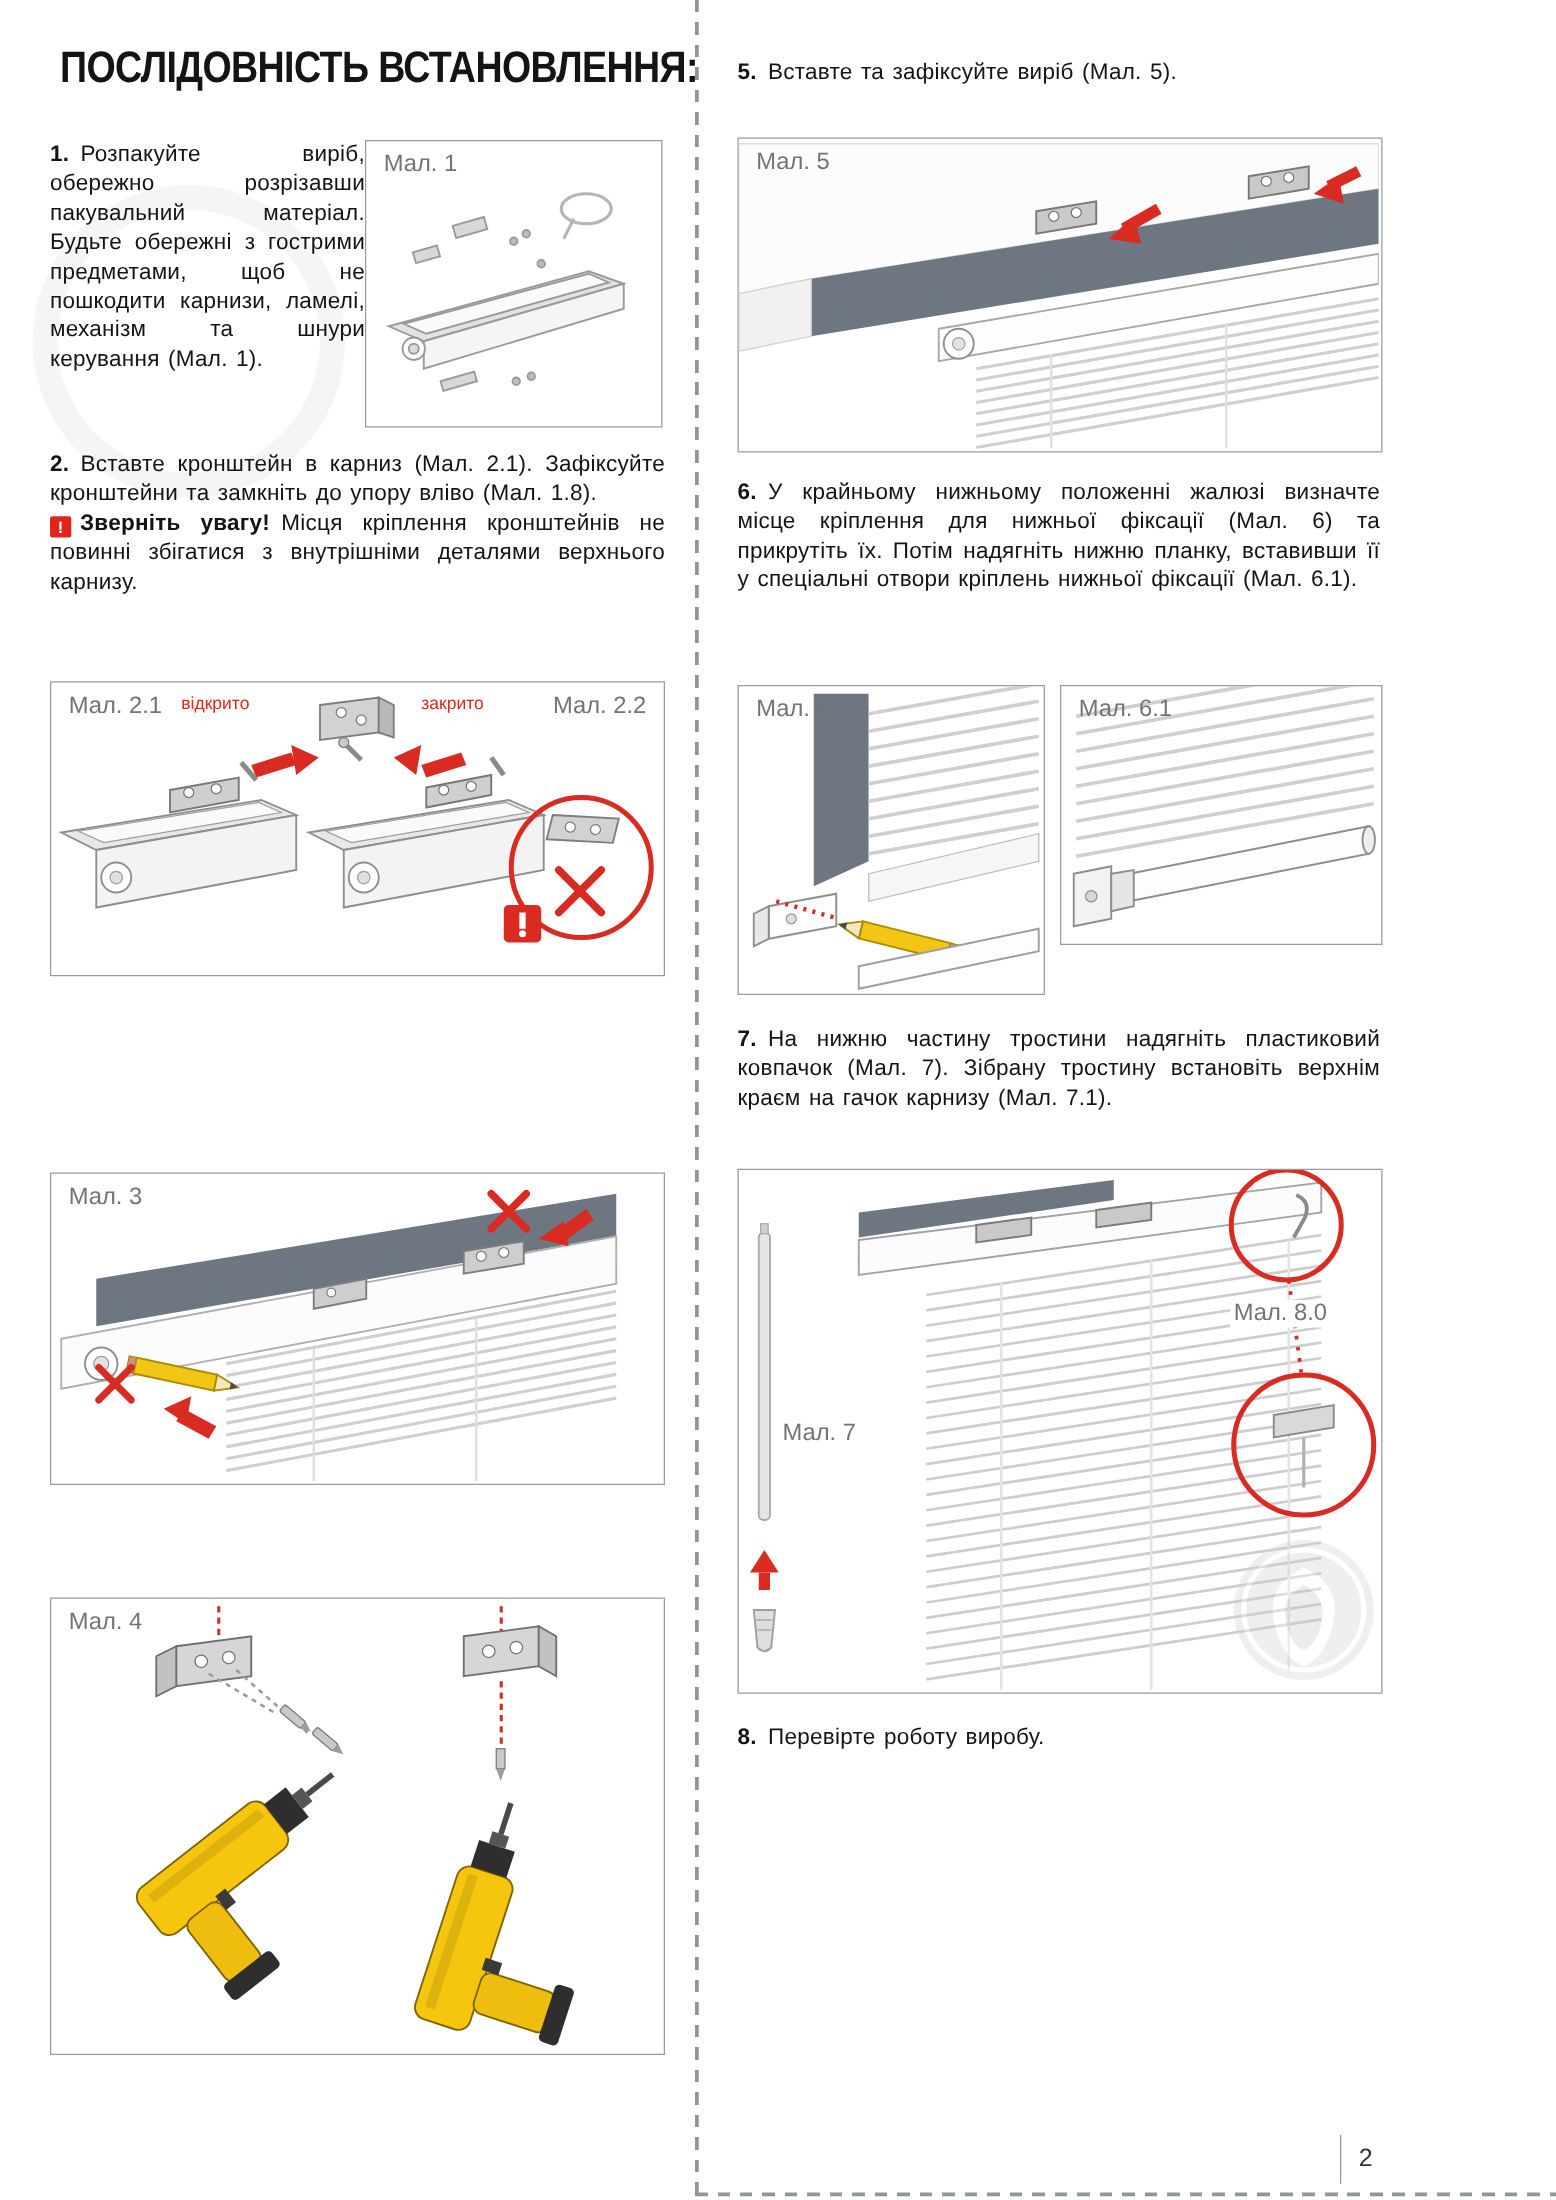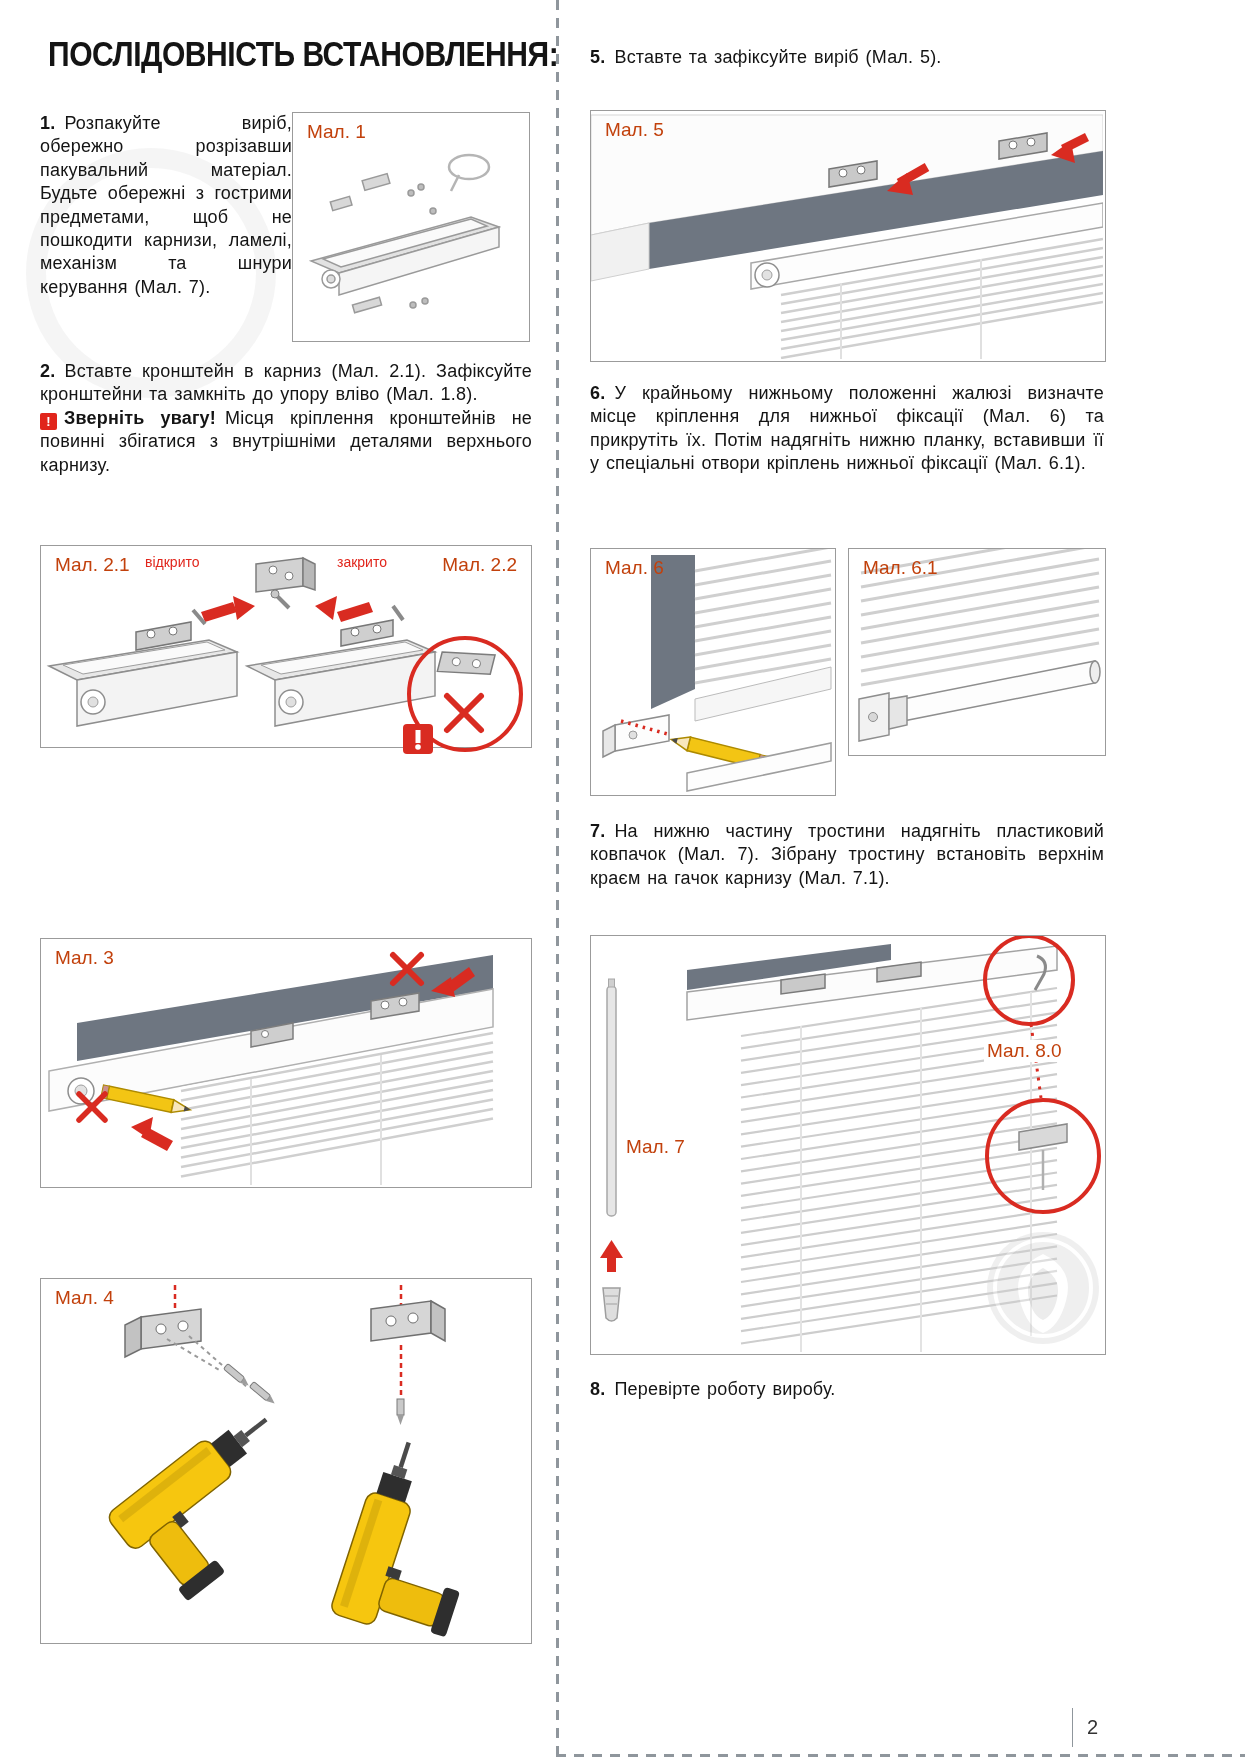--- a/index.html
+++ b/index.html
@@ -14,40 +14,40 @@
           letter-spacing:-0.5px; transform:scale(0.97,1.14); transform-origin:left top; }
   .para { position:absolute; font-size:18px; line-height:1.3; text-align:justify;
           letter-spacing:0.2px; word-spacing:1.5px; }
   .para b { margin-right:9px; }
   .warn-icon { display:inline-block; width:17px; height:17px; background:#e1251b; color:#fff;
           font-weight:bold; font-size:13px; line-height:17px; text-align:center; border-radius:2px;
           margin-right:7px; vertical-align:-2px; }
   .warn-title { margin-right:6px; }
   .figure { position:absolute; border:1.5px solid #9b9b9b; background:#fff; }
   .figure svg { position:absolute; left:0; top:0; display:block; }
-  .fig-label { position:absolute; font-size:19px; color:#c2410c; white-space:nowrap; }
+  .fig-label { position:absolute; font-size:19px; color:#737373; white-space:nowrap; }
   .red-label { position:absolute; font-size:14px; font-weight:normal; color:#e1251b; white-space:nowrap; }
   .pagenum { position:absolute; left:1072px; top:1708px; font-size:20px; color:#333;
           border-left:1.5px solid #8f969c; padding:8px 0 8px 14px; }
   .wm-circle { position:absolute; left:26px; top:148px; width:250px; height:250px; border-radius:50%;
           border:20px solid rgba(160,160,160,0.10); }
 </style>
 </head>
 <body>
 
 <div class="page">
 
   <div class="v-divider"></div>
   <div class="b-divider"></div>
   <div class="wm-circle"></div>
 
   <h1 class="title">ПОСЛІДОВНІСТЬ ВСТАНОВЛЕННЯ:</h1>
 
   <p class="para" style="left:40px;top:112px;width:252px;">
-    <b>1.</b><span>Розпакуйте виріб, обережно розрізавши пакувальний матеріал. Будьте обережні з гострими предметами, щоб не пошкодити карнизи, ламелі, механізм та шнури керування (Мал. 7).</span>
+    <b>1.</b><span>Розпакуйте виріб, обережно розрізавши пакувальний матеріал. Будьте обережні з гострими предметами, щоб не пошкодити карнизи, ламелі, механізм та шнури керування (Мал. 1).</span>
   </p>
 
   <div class="figure" style="left:292px;top:112px;width:238px;height:230px;">
     <svg viewBox="0 0 234 226" width="234" height="226">
       <g stroke="#9a9a9a" stroke-width="1.5" fill="#ececec">
         <ellipse cx="176" cy="54" rx="20" ry="12" fill="none" stroke="#b5b5b5" stroke-width="2.5"></ellipse>
         <path d="M166 62 l-8 16" fill="none" stroke="#b5b5b5" stroke-width="2.5"></path>
         <rect x="70" y="64" width="26" height="10" transform="rotate(-16 83 69)" fill="#d8d8d8"></rect>
         <rect x="38" y="86" width="20" height="9" transform="rotate(-16 48 90)" fill="#d8d8d8"></rect>
         <circle cx="118" cy="80" r="3" fill="#bdbdbd"></circle>
@@ -64,21 +64,21 @@
       </g>
     </svg>
     <span class="fig-label" style="left:14px;top:8px;">Мал. 1</span>
   </div>
 
   <p class="para" style="left:40px;top:360px;width:492px;">
     <b>2.</b><span>Вставте кронштейн в карниз (Мал. 2.1). Зафіксуйте кронштейни та замкніть до упору вліво (Мал. 1.8).</span><br>
     <span class="warn-icon">!</span><b class="warn-title">Зверніть увагу!</b><span>Місця кріплення кронштейнів не повинні збігатися з внутрішніми деталями верхнього карнизу.</span>
   </p>
 
-  <div class="figure" style="left:40px;top:545px;width:492px;height:203px;">
+  <div class="figure" style="left:40px;top:545px;width:492px;height:236px;">
     <svg viewBox="0 0 488 248" width="488" height="248">
       <defs>
         <g id="cornice2">
           <polygon points="0,28 160,2 188,14 28,42" fill="#e8e8e8" stroke="#8e8e8e" stroke-width="1.5"></polygon>
           <polygon points="14,27 158,4 176,12 34,36" fill="#fafafa" stroke="#9e9e9e" stroke-width="1"></polygon>
           <polygon points="28,42 188,14 188,58 28,88" fill="#f3f3f3" stroke="#8e8e8e" stroke-width="1.5"></polygon>
           <circle cx="44" cy="64" r="12" fill="#ffffff" stroke="#8e8e8e" stroke-width="1.5"></circle>
           <circle cx="44" cy="64" r="5" fill="#e0e0e0" stroke="#9e9e9e" stroke-width="1"></circle>
         </g>
       </defs>

